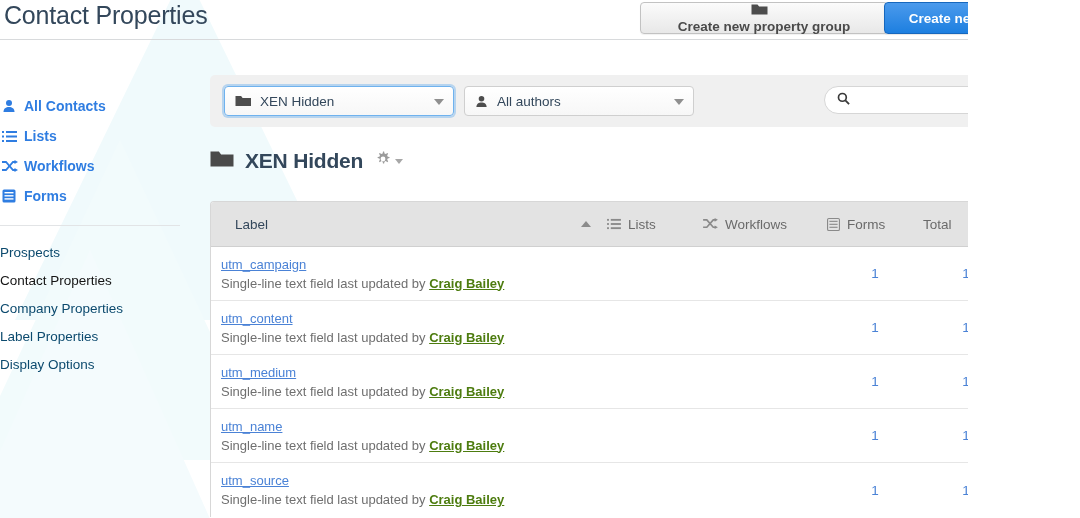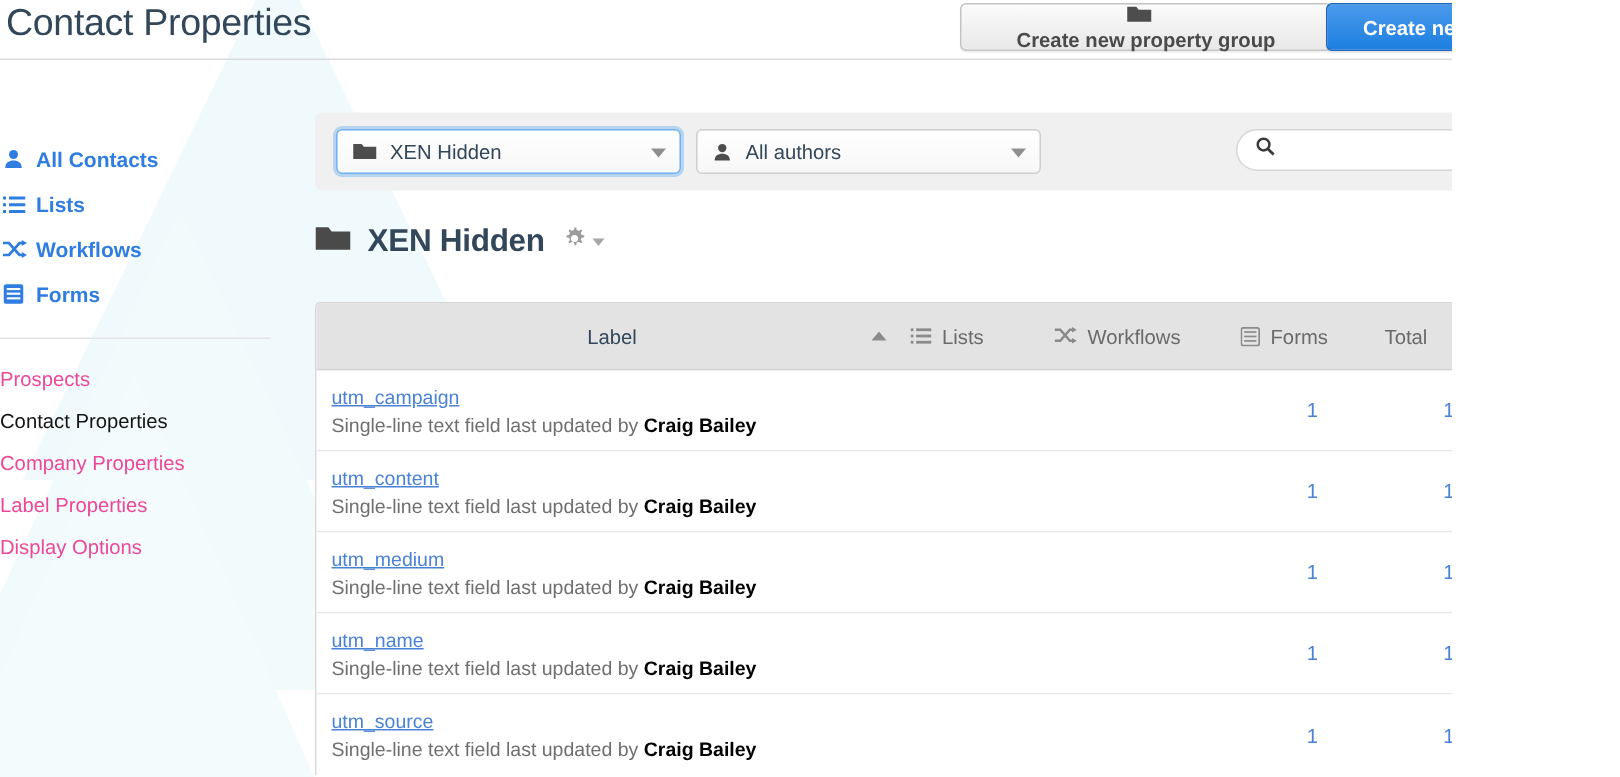--- a/index.html
+++ b/index.html
@@ -102,21 +102,21 @@
   .nav-divider {
     margin: 14px 16px 0 0;
     border-top: 1px solid #e2e4e6;
   }
 
   .nav-secondary { padding-top: 12px; }
   .nav-sub {
     height: 28px;
     display: flex; align-items: center;
     font-size: 13.5px;
-    color: #ec4899;
+    color: #0c4a6e;
     cursor: pointer;
     white-space: nowrap;
   }
   .nav-sub.active { color: #151515; cursor: default; }
 
   
   .main {
     position: absolute; left: 196px; top: 44px;
     width: 884px; height: 477px;
     z-index: 2;
@@ -217,21 +217,21 @@
   .thead {
     display: flex;
     align-items: center;
     height: 45px;
     background: #e3e3e3;
     border-bottom: 1px solid #d0d0d0;
     font-size: 13.5px;
     color: #6a6a6a;
   }
   .th { display: flex; align-items: center; white-space: nowrap; }
-  .th.label { flex: 1 1 auto; padding-left: 24px; color: #33475b; justify-content: center; }
+  .th.label { flex: 1 1 auto; padding-left: 24px; color: #33475b; }
   .th .ico { margin-right: 7px; display: flex; align-items: center; }
   .th.lists     { width: 96px; }
   .th.workflows { width: 124px; }
   .th.forms     { width: 96px; }
   .th.total     { width: 86px; justify-content: flex-start; }
   .th.actions   { width: 56px; }
   .sort-caret {
     width: 0; height: 0;
     margin-right: 16px;
     border-left: 5px solid transparent;
@@ -259,21 +259,21 @@
     font-size: 13px;
     color: #4a82d6;
     cursor: pointer;
     margin-bottom: 4px;
     text-decoration: underline;
   }
   .row-desc {
     font-size: 13px;
     color: #6f6f6f;
   }
-  .row-desc b { color: #000000; font-weight: bold; }
+  .row-desc b { color: #4d7c0f; font-weight: bold; text-decoration: underline; }
   .cell.lists     { width: 96px; justify-content: center; }
   .cell.workflows { width: 124px; justify-content: center; }
   .cell.forms     { width: 96px; justify-content: center; }
   .cell.total     { width: 86px; justify-content: center; }
   .cell.actions   { width: 56px; justify-content: center; }
   .num-link {
     font-size: 13.5px;
     color: #4a82d6;
     cursor: pointer;
   }

